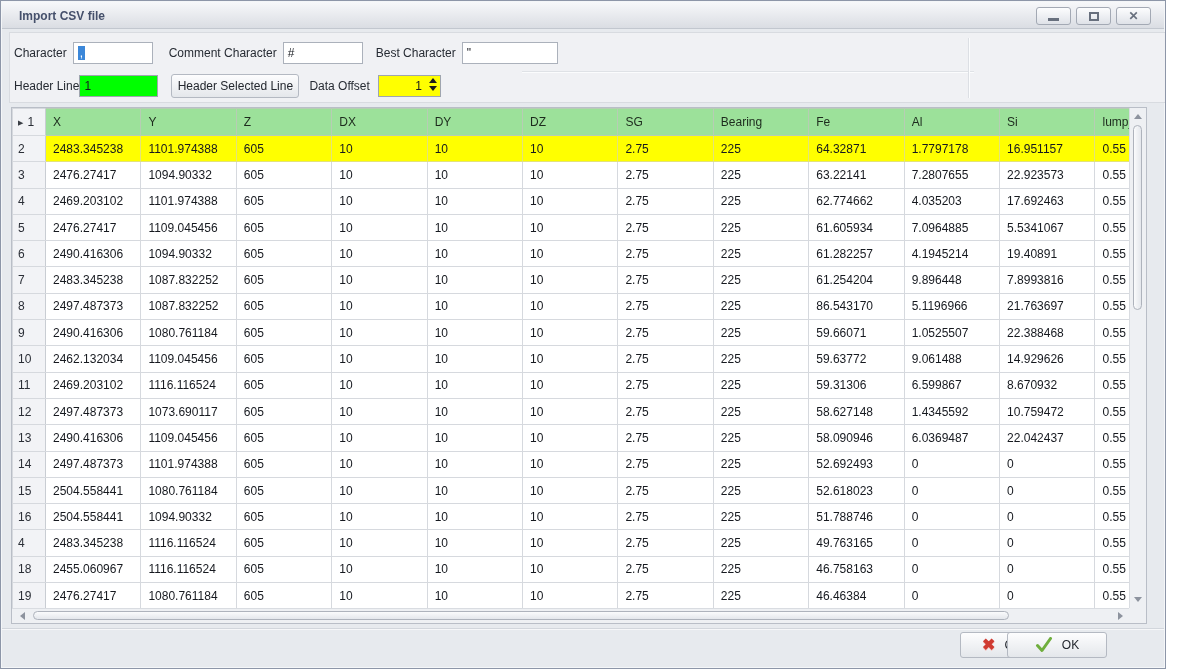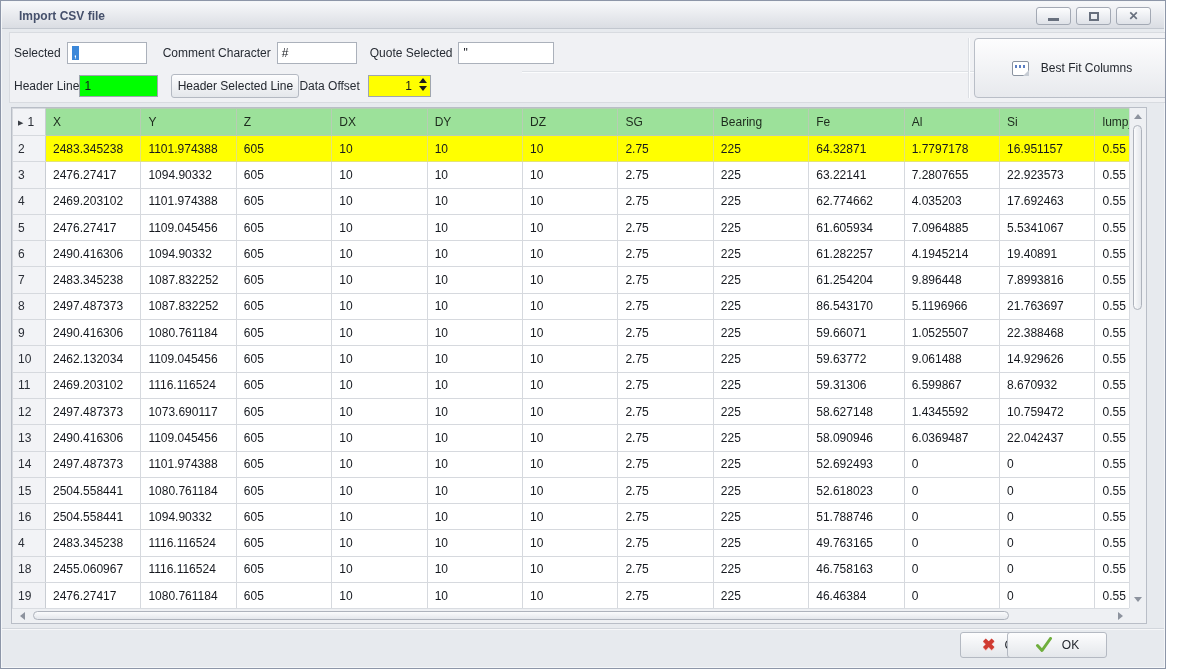--- a/index.html
+++ b/index.html
@@ -144,54 +144,50 @@
           <span class="glyph-close">✕</span>
         </div>
     </div>
   </div>
 
   <div class="toolbar">
     <div class="tb-sep-h"></div>
     <div class="tb-sep-v"></div>
 
     <div class="tb-row tb-row1">
-      <span class="tb-label" style="margin-right:6px;">Selected</span>
+      <span class="tb-label" style="margin-right:6px;">Character</span>
       <div class="tb-input" style="width:80px;">
         <span class="sel-text">,</span>
       </div>
       <span class="tb-label" style="margin-left:16px; margin-right:6px;">Comment Character</span>
       <div class="tb-input" style="width:80px;">
         <span>#</span>
       </div>
-      <span class="tb-label" style="margin-left:13px; margin-right:6px;">Quote Selected</span>
+      <span class="tb-label" style="margin-left:13px; margin-right:6px;">Best Character</span>
       <div class="tb-input" style="width:96px;">
         <span>"</span>
       </div>
     </div>
 
     <div class="tb-row tb-row2">
       <span class="tb-label" style="">Header Line</span>
       <div class="tb-input input-green" style="width:79px;">
         <span>1</span>
       </div>
       <button class="btn" style="margin-left:13px; width:128px;">Header Selected Line</button>
-      <span class="tb-label" style="margin-left:0; margin-right:8px;">Data Offset</span>
+      <span class="tb-label" style="margin-left:10px; margin-right:8px;">Data Offset</span>
       <div class="tb-input input-yellow" style="width:63px;">
         <span>1</span>
         <span class="spin">
             <i class="up"></i>
             <i class="down"></i>
           </span>
       </div>
     </div>
 
-    <button class="bestfit">
-      <span class="bestfit-icon"></span>
-      <span>Best Fit Columns</span>
-    </button>
   </div>
 
   <div class="grid">
     <div class="grid-viewport">
       <table class="grid-table">
         <tbody>
             <tr class="header-row">
               <td class="rownum"><span class="row-arrow">▶</span>1</td>
               <td class="hdr">X</td>
               <td class="hdr">Y</td>

